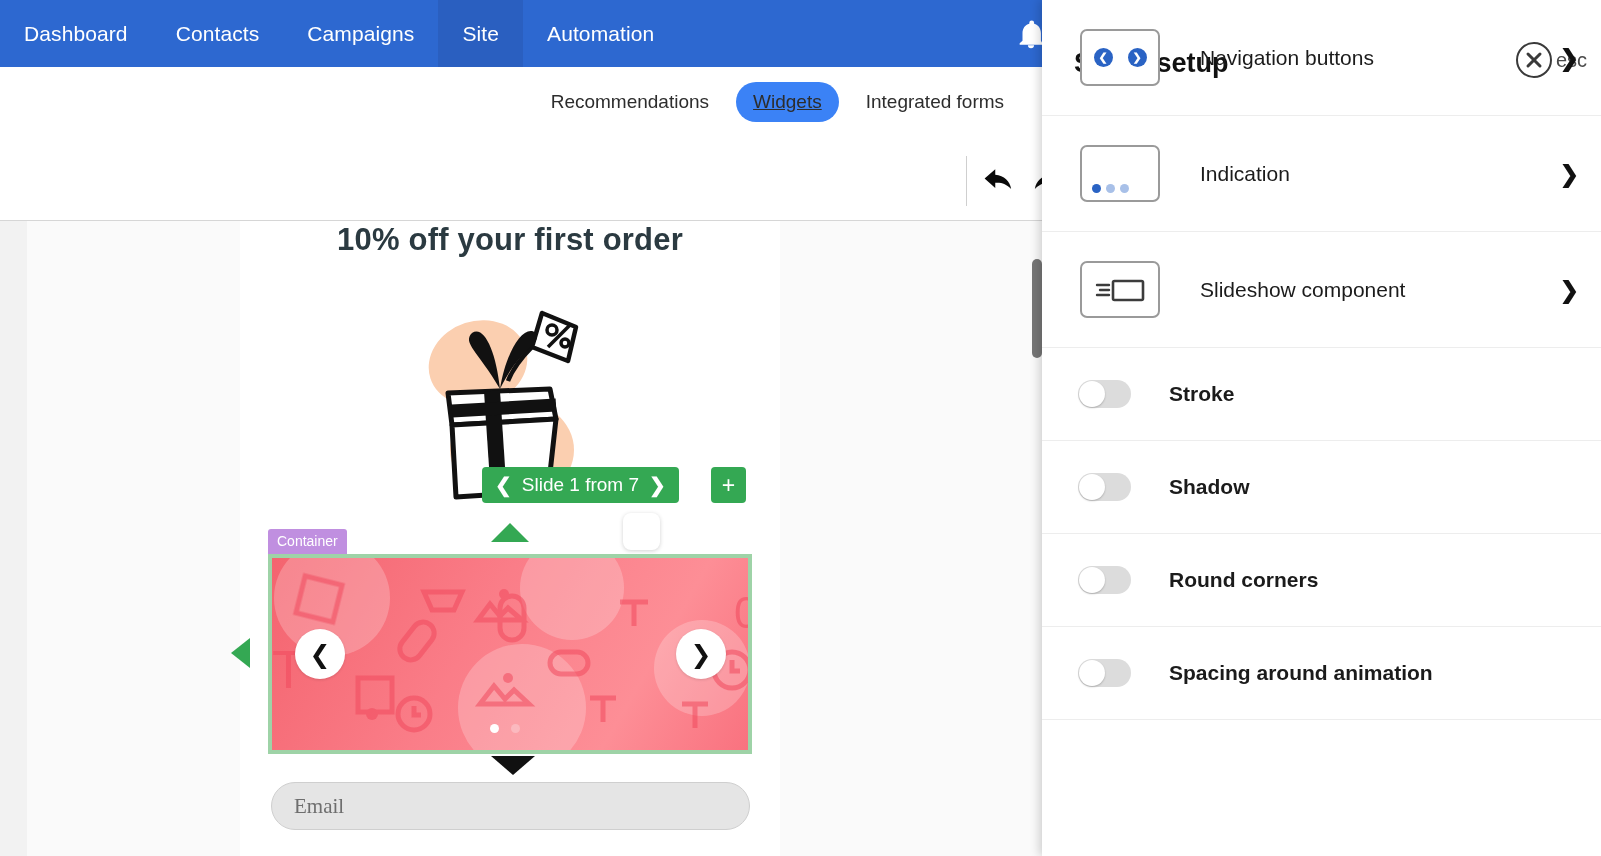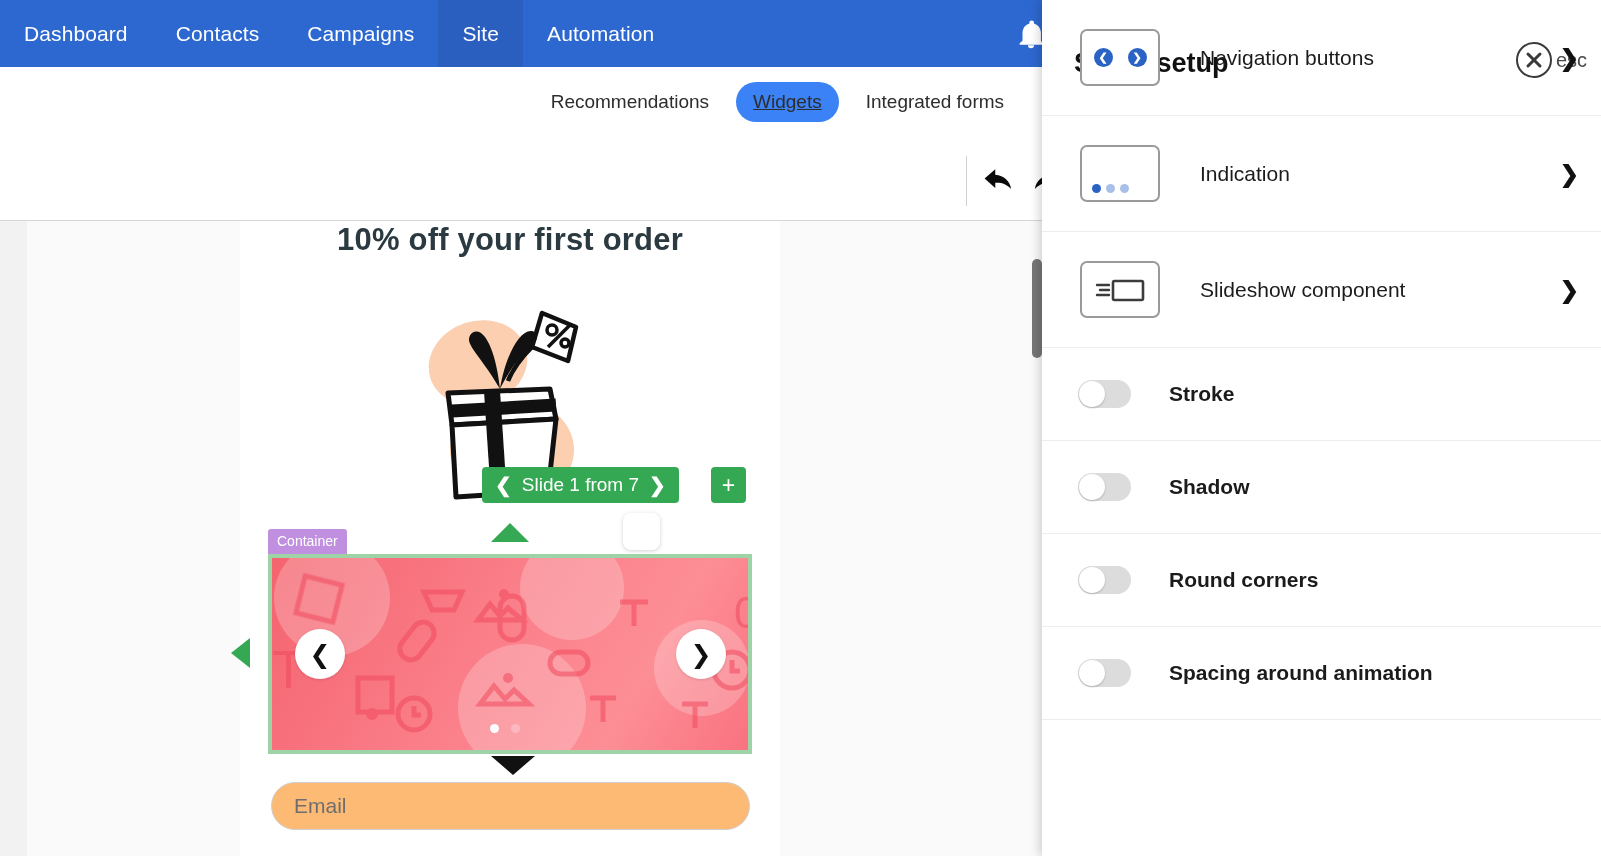--- a/index.html
+++ b/index.html
@@ -156,24 +156,24 @@
   .handle-bottom {
     position: absolute; left: 491px; top: 756px;
     width: 0; height: 0;
     border-left: 22px solid transparent; border-right: 22px solid transparent;
     border-top: 19px solid #111111; cursor: pointer;
   }
 
   .email-field {
     position: absolute; left: 271px; top: 782px; width: 479px; height: 48px;
     border: 1px solid #cfcfcf; border-radius: 26px;
-    background: #fdba74;
+    background: #e5e5e5;
     font-size: 21px; color: #6e6e6e;
     padding: 0 22px;
-    font-family: Liberation Sans, sans-serif;
+    font-family: Liberation Serif, serif;
     outline: none;
   }
   .email-field::placeholder { color: #6e6e6e; }
 
   
   .panel {
     position: absolute; left: 1042px; top: 0; width: 559px; height: 856px;
     background: #ffffff;
     box-shadow: -3px 0 9px rgba(0,0,0,.17);
   }

